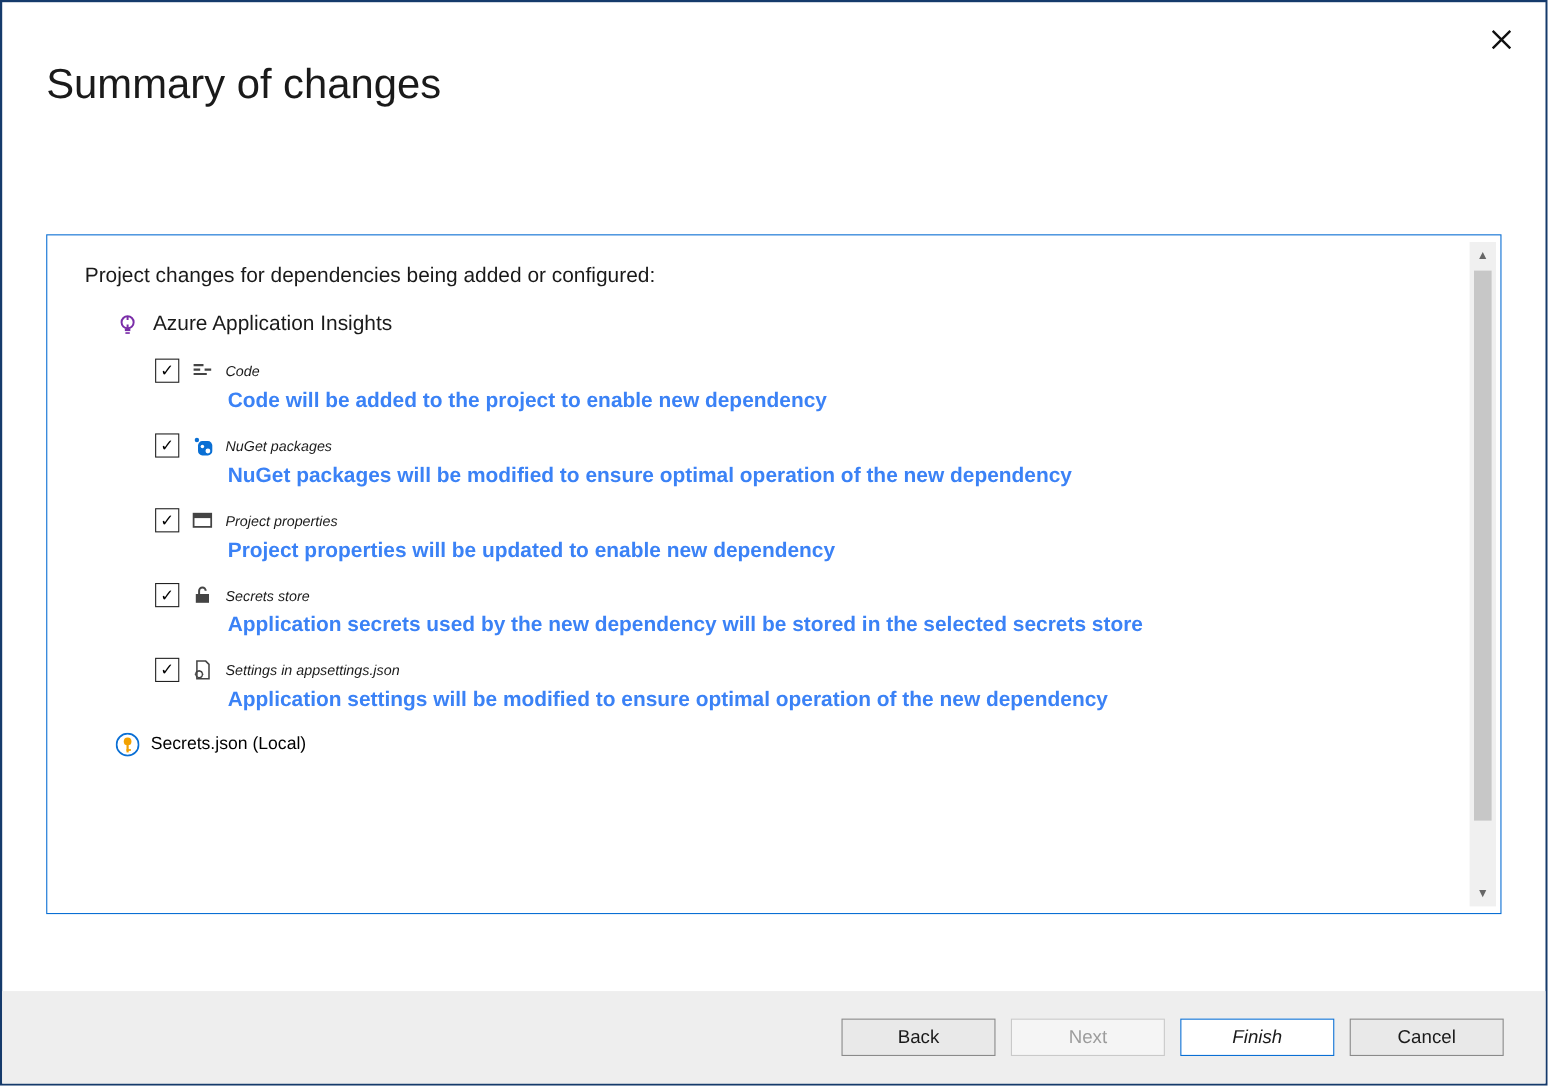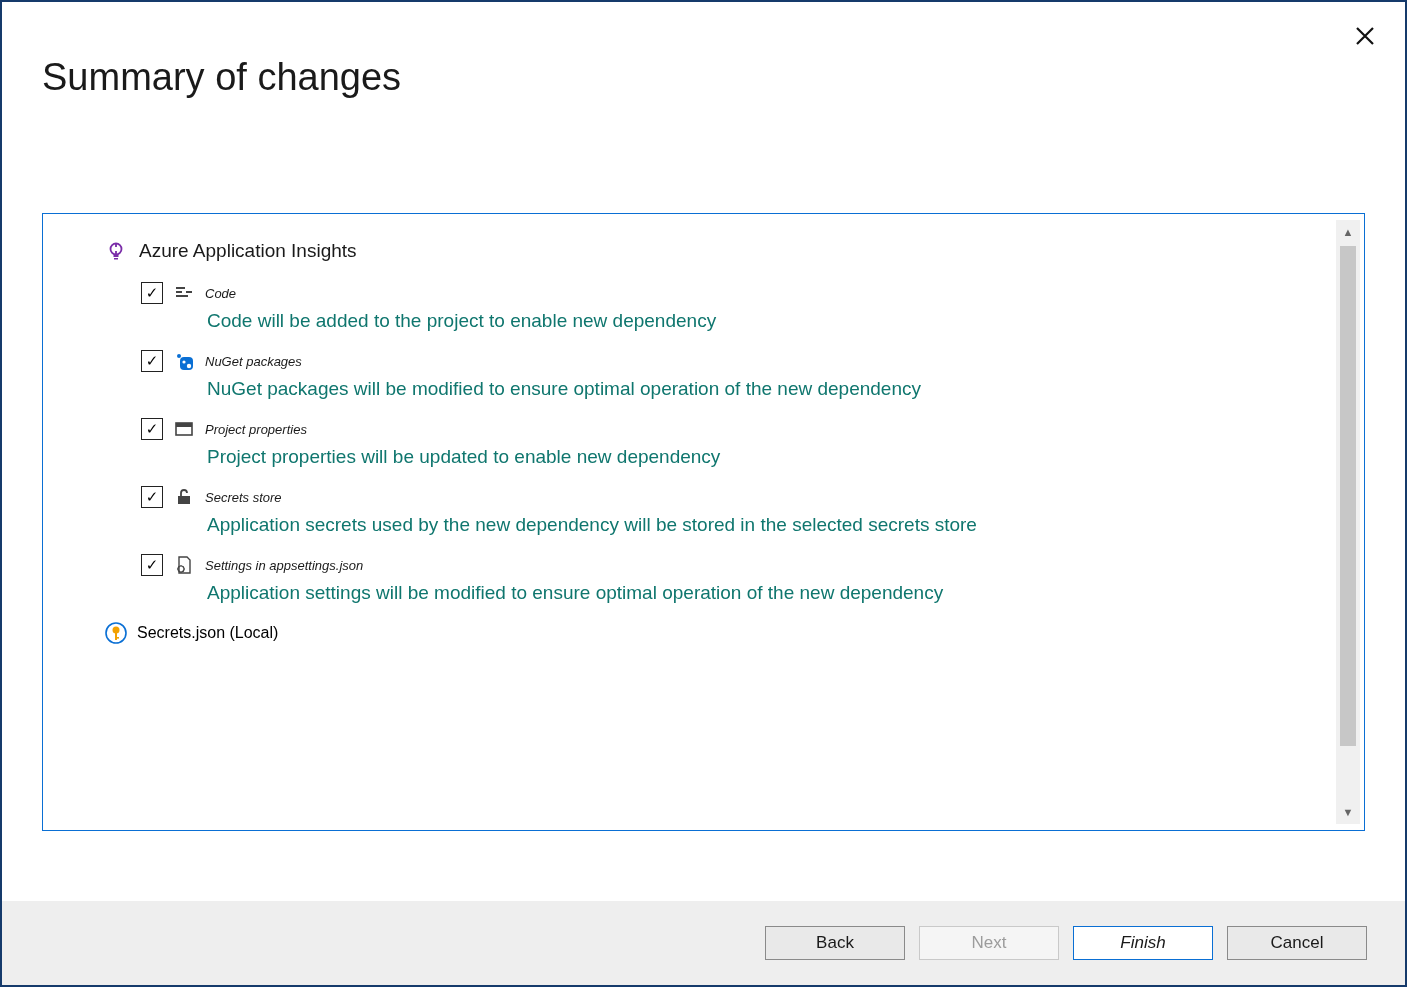--- a/index.html
+++ b/index.html
@@ -44,21 +44,21 @@
   .item-head {
     display: flex; align-items: center; gap: 10px;
   }
   .chk {
     width: 22px; height: 22px; border: 1.5px solid #222;
     display: inline-flex; align-items: center; justify-content: center;
     font-size: 15px; cursor: pointer; background: #fff;
   }
   .icon-box { width: 22px; height: 22px; display: inline-flex; align-items: center; justify-content: center; }
   .item-title { font-size: 13px; color: #1a1a1a; font-style: italic; }
-  .item-desc { font-size: 19px; color: #0f766e; margin-left: 66px; margin-top: 6px; }
+  .item-desc { font-size: 19px; color: #3b82f6; margin-left: 66px; margin-top: 6px; font-weight: bold; }
   .group2 {
     display: flex; align-items: center; gap: 10px;
     margin-left: 28px; margin-top: 8px;
   }
   .scrollbar {
     position: absolute; right: 4px; top: 6px; bottom: 6px; width: 24px;
     background: #f0f0f0; display: flex; flex-direction: column;
   }
   .sb-btn { height: 24px; display: flex; align-items: center; justify-content: center; color: #666; font-size: 11px; cursor: pointer; }
   .sb-track { flex: 1; position: relative; }
@@ -86,20 +86,21 @@
         <path d="M1 1 L17 17 M17 1 L1 17" stroke="#111" stroke-width="2.2" fill="none"></path>
       </svg>
   </div>
 
   <div class="header">
     <h1>Summary of changes</h1>
   </div>
 
   <div class="content-wrap">
     <div class="panel">
+      <div class="intro">Project changes for dependencies being added or configured:</div>
 
       <div class="group">
         <span class="icon-box">
           <svg width="20" height="20" viewBox="0 0 20 20">
               <circle cx="10" cy="8" r="5.5" fill="none" stroke="#7a2da8" stroke-width="1.8"></circle>
               <path d="M10 3 v3 M10 10 v3" stroke="#7a2da8" stroke-width="1.8"></path>
               <rect x="7.5" y="14" width="5" height="2" fill="#7a2da8"></rect>
               <rect x="8" y="17" width="4" height="1.5" fill="#7a2da8"></rect>
             </svg>
         </span>

